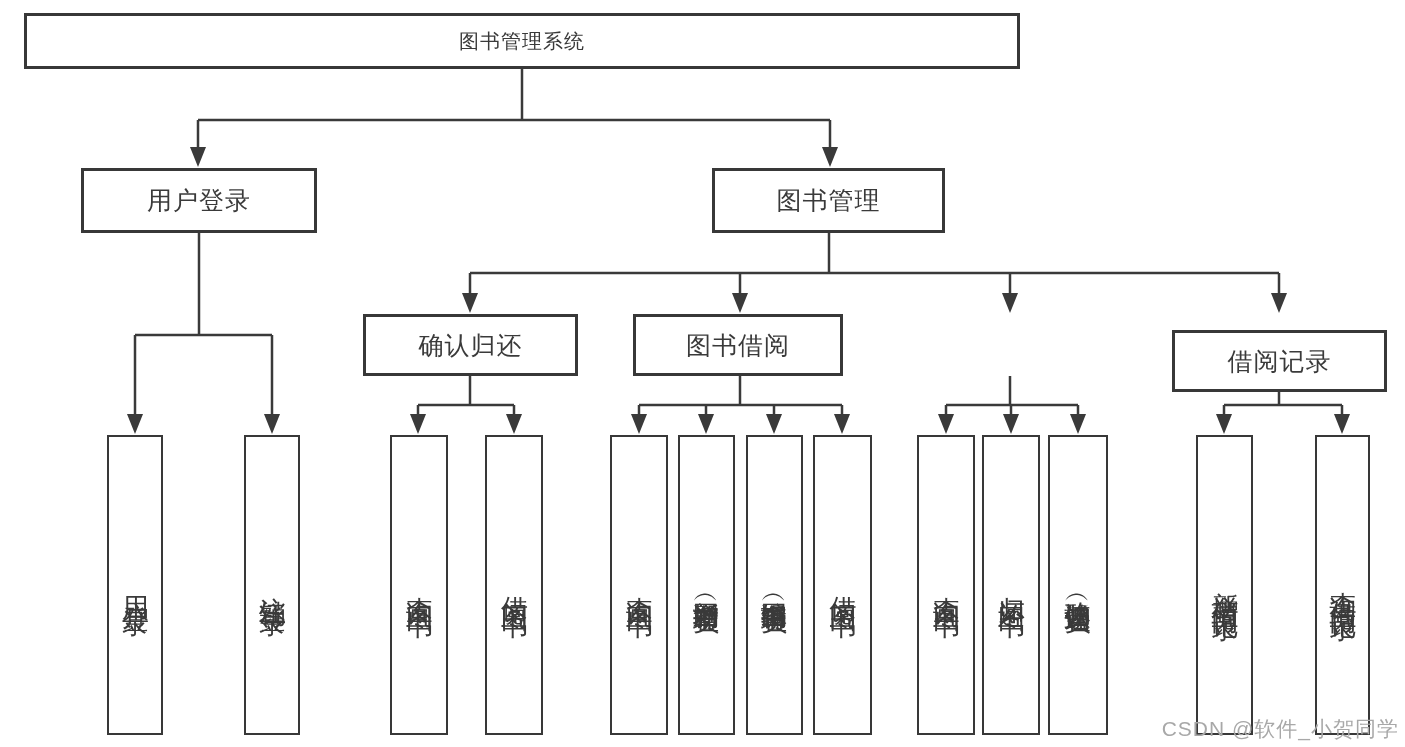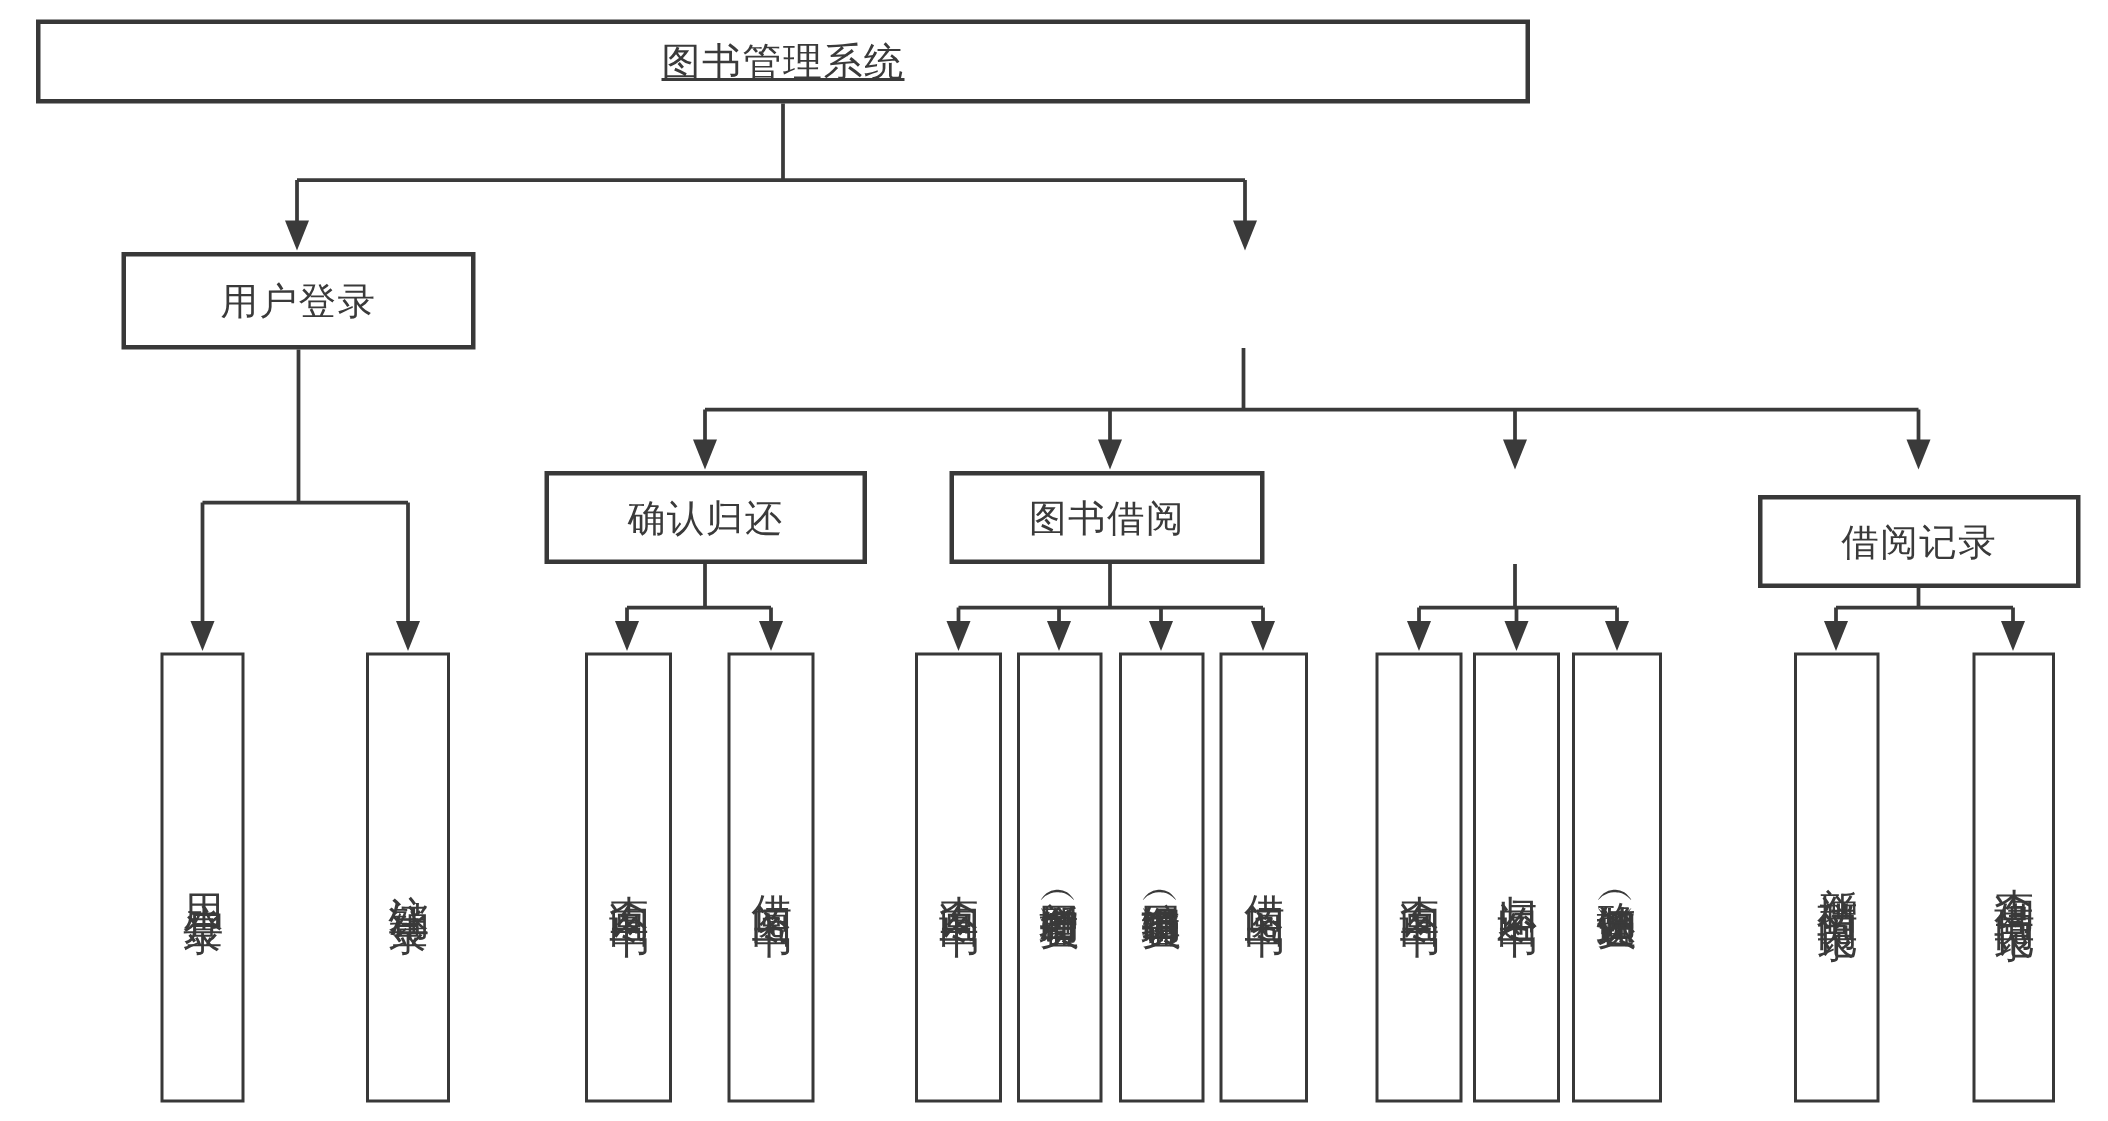--- a/index.html
+++ b/index.html
@@ -15,21 +15,21 @@
     position:absolute;
     box-sizing:border-box;
     background:#ffffff;
     border:3px solid #383838;
     display:flex;align-items:center;justify-content:center;
     color:#3a3a3a;
     font-size:25px;
     letter-spacing:1px;
     z-index:2;
   }
-  .node.root{font-size:26px;text-decoration:underline;}
+  .node.root{font-size:20px;}
   .node.leaf{border-width:2px;}
   .node.leaf span{
     writing-mode:vertical-rl;
     text-orientation:upright;
     letter-spacing:5px;
     font-size:27px;
     line-height:1;
   }
   .node.leaf.long span{letter-spacing:1px;font-size:26px;}
   .watermark{
@@ -102,20 +102,23 @@
       <polygon points="1334,414 1350,414 1342,434" fill="#3a3a3a"></polygon>
     </svg>
 
   <div class="node root" style="left:24px;top:13px;width:996px;height:56px">
     <span>图书管理系统</span>
   </div>
 
   <div class="node" style="left:81px;top:168px;width:236px;height:65px">
     <span>用户登录</span>
   </div>
+  <div class="node" style="left:712px;top:168px;width:233px;height:65px">
+    <span>图书管理</span>
+  </div>
 
   <div class="node" style="left:363px;top:314px;width:215px;height:62px">
     <span>确认归还</span>
   </div>
   <div class="node" style="left:633px;top:314px;width:210px;height:62px">
     <span>图书借阅</span>
   </div>
   <div class="node" style="left:1172px;top:330px;width:215px;height:62px">
     <span>借阅记录</span>
   </div>
@@ -157,13 +160,14 @@
     <span>确认归还（管理员）</span>
   </div>
 
   <div class="node leaf" style="left:1196px;top:435px;width:57px;height:300px">
     <span>新增借阅记录</span>
   </div>
   <div class="node leaf" style="left:1315px;top:435px;width:55px;height:300px">
     <span>查询借阅记录</span>
   </div>
 
+  <div class="watermark">CSDN @软件_小贺同学</div>
 </div>
 
 </body></html>

